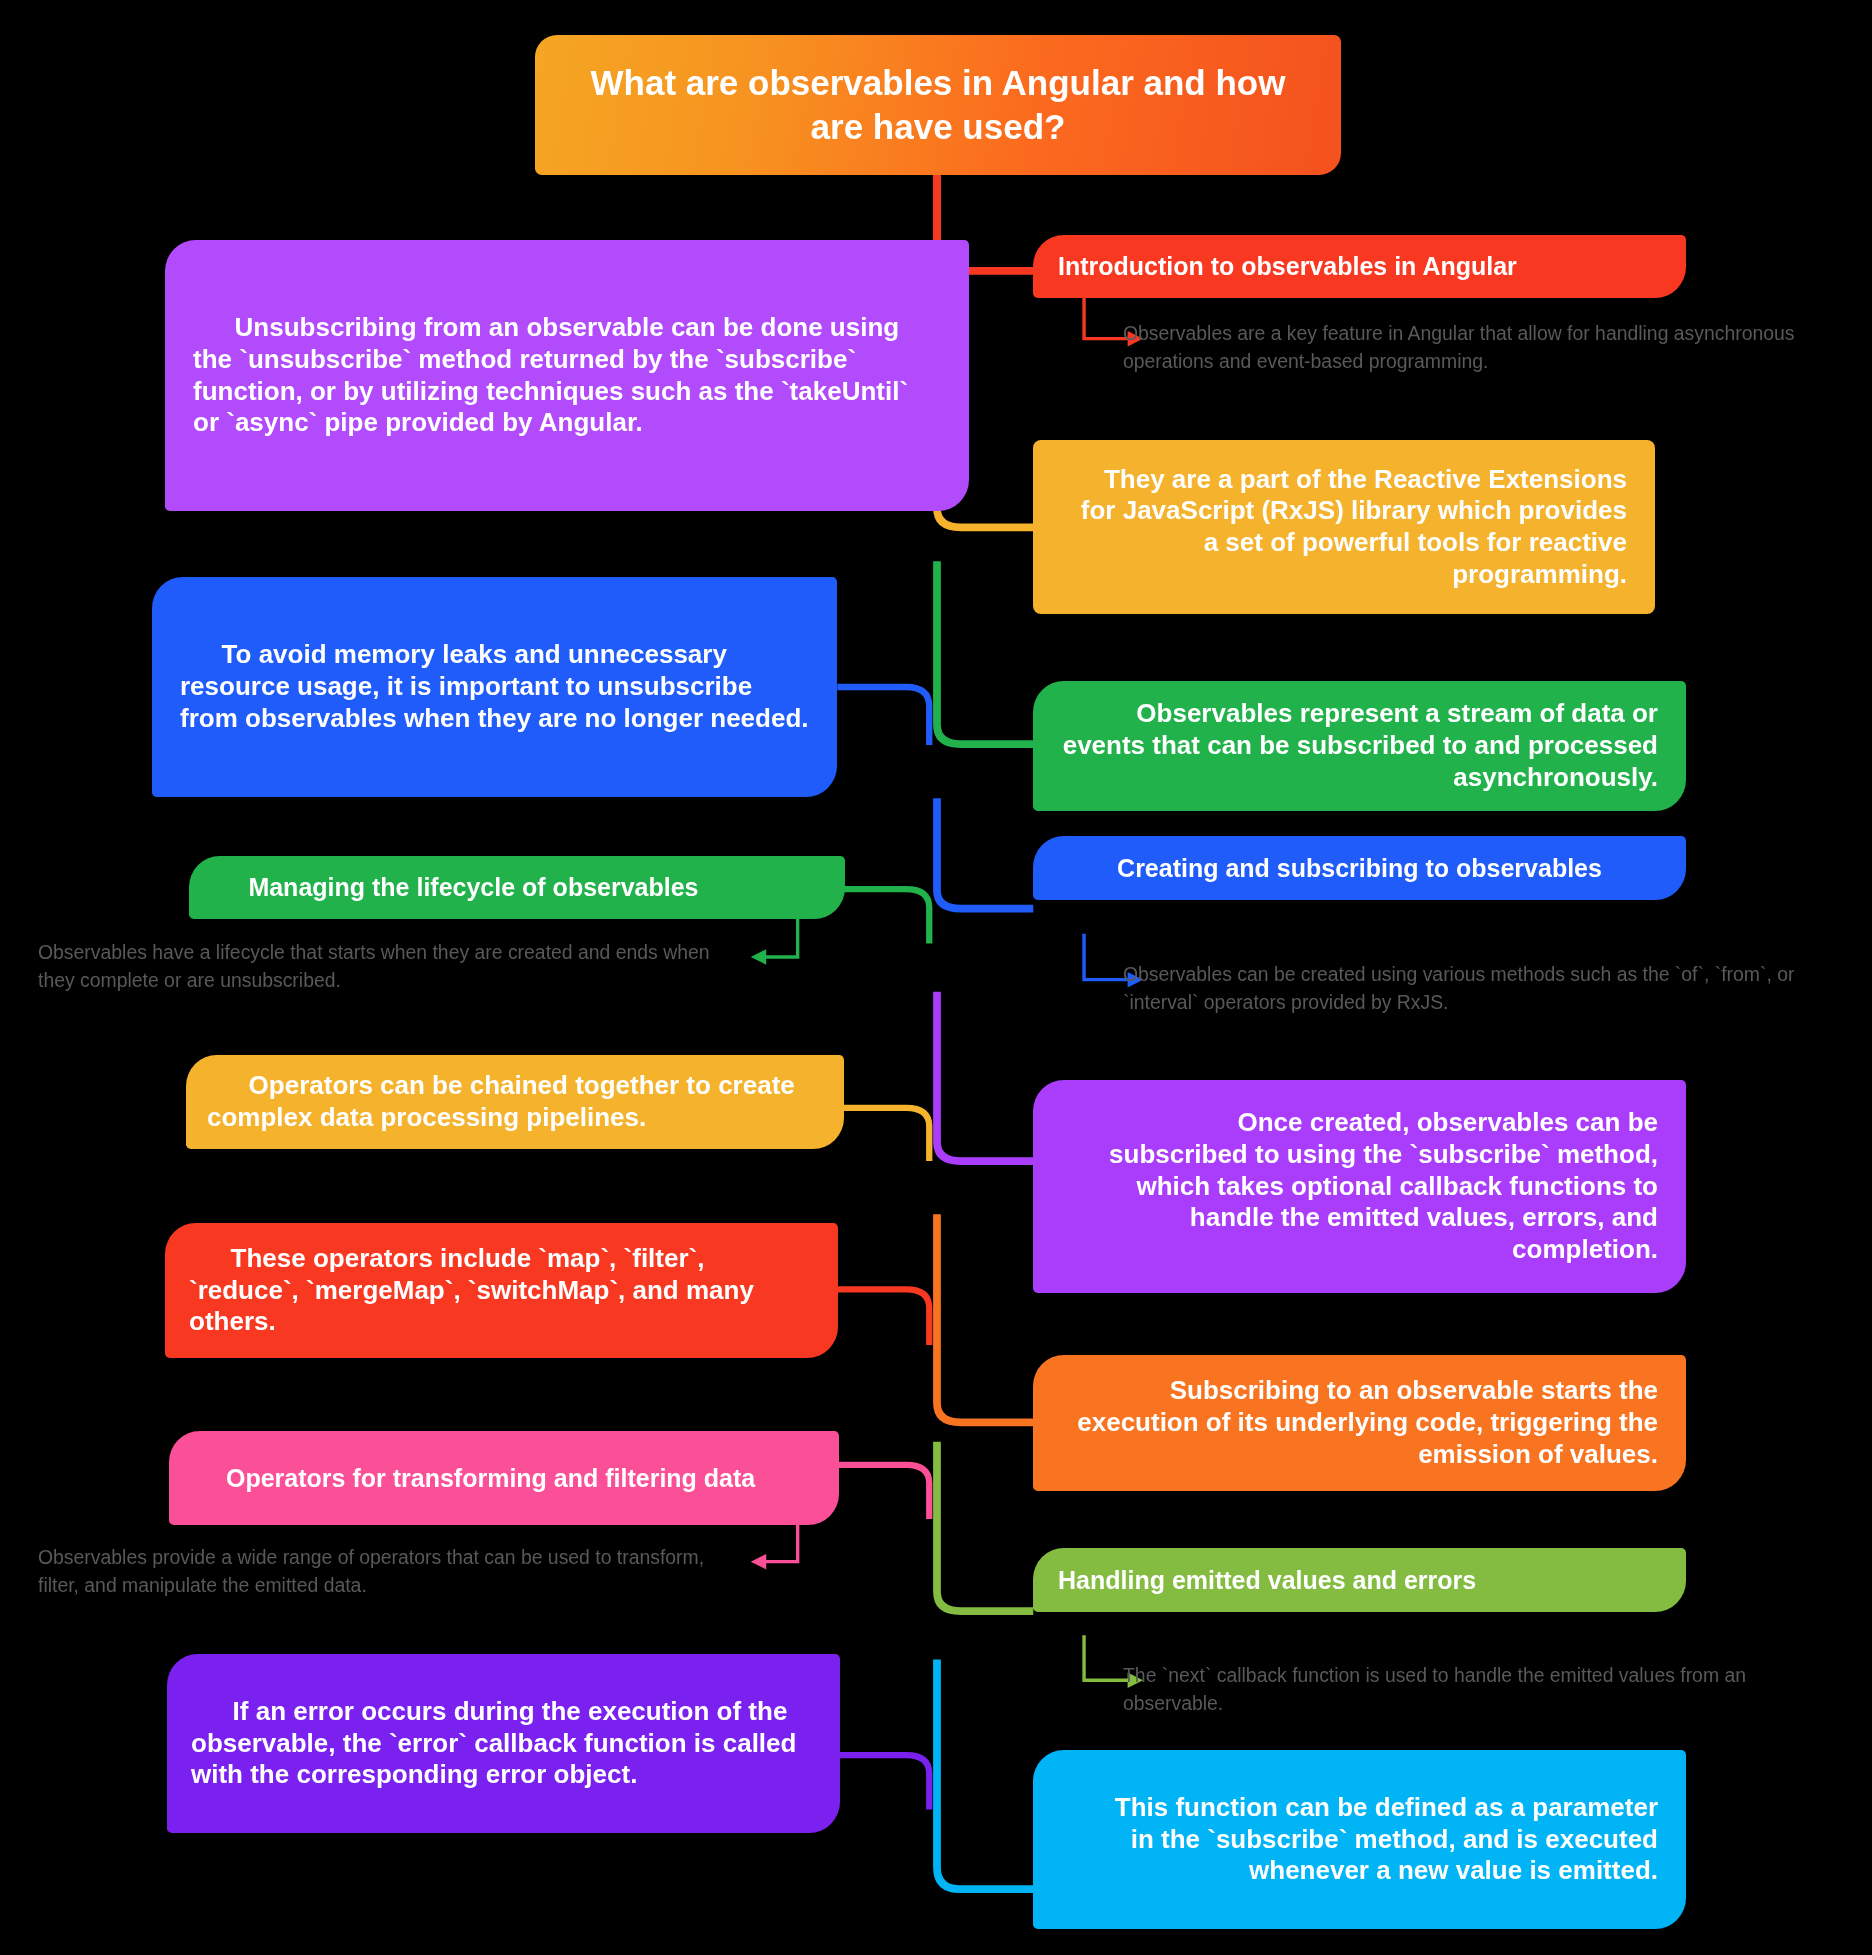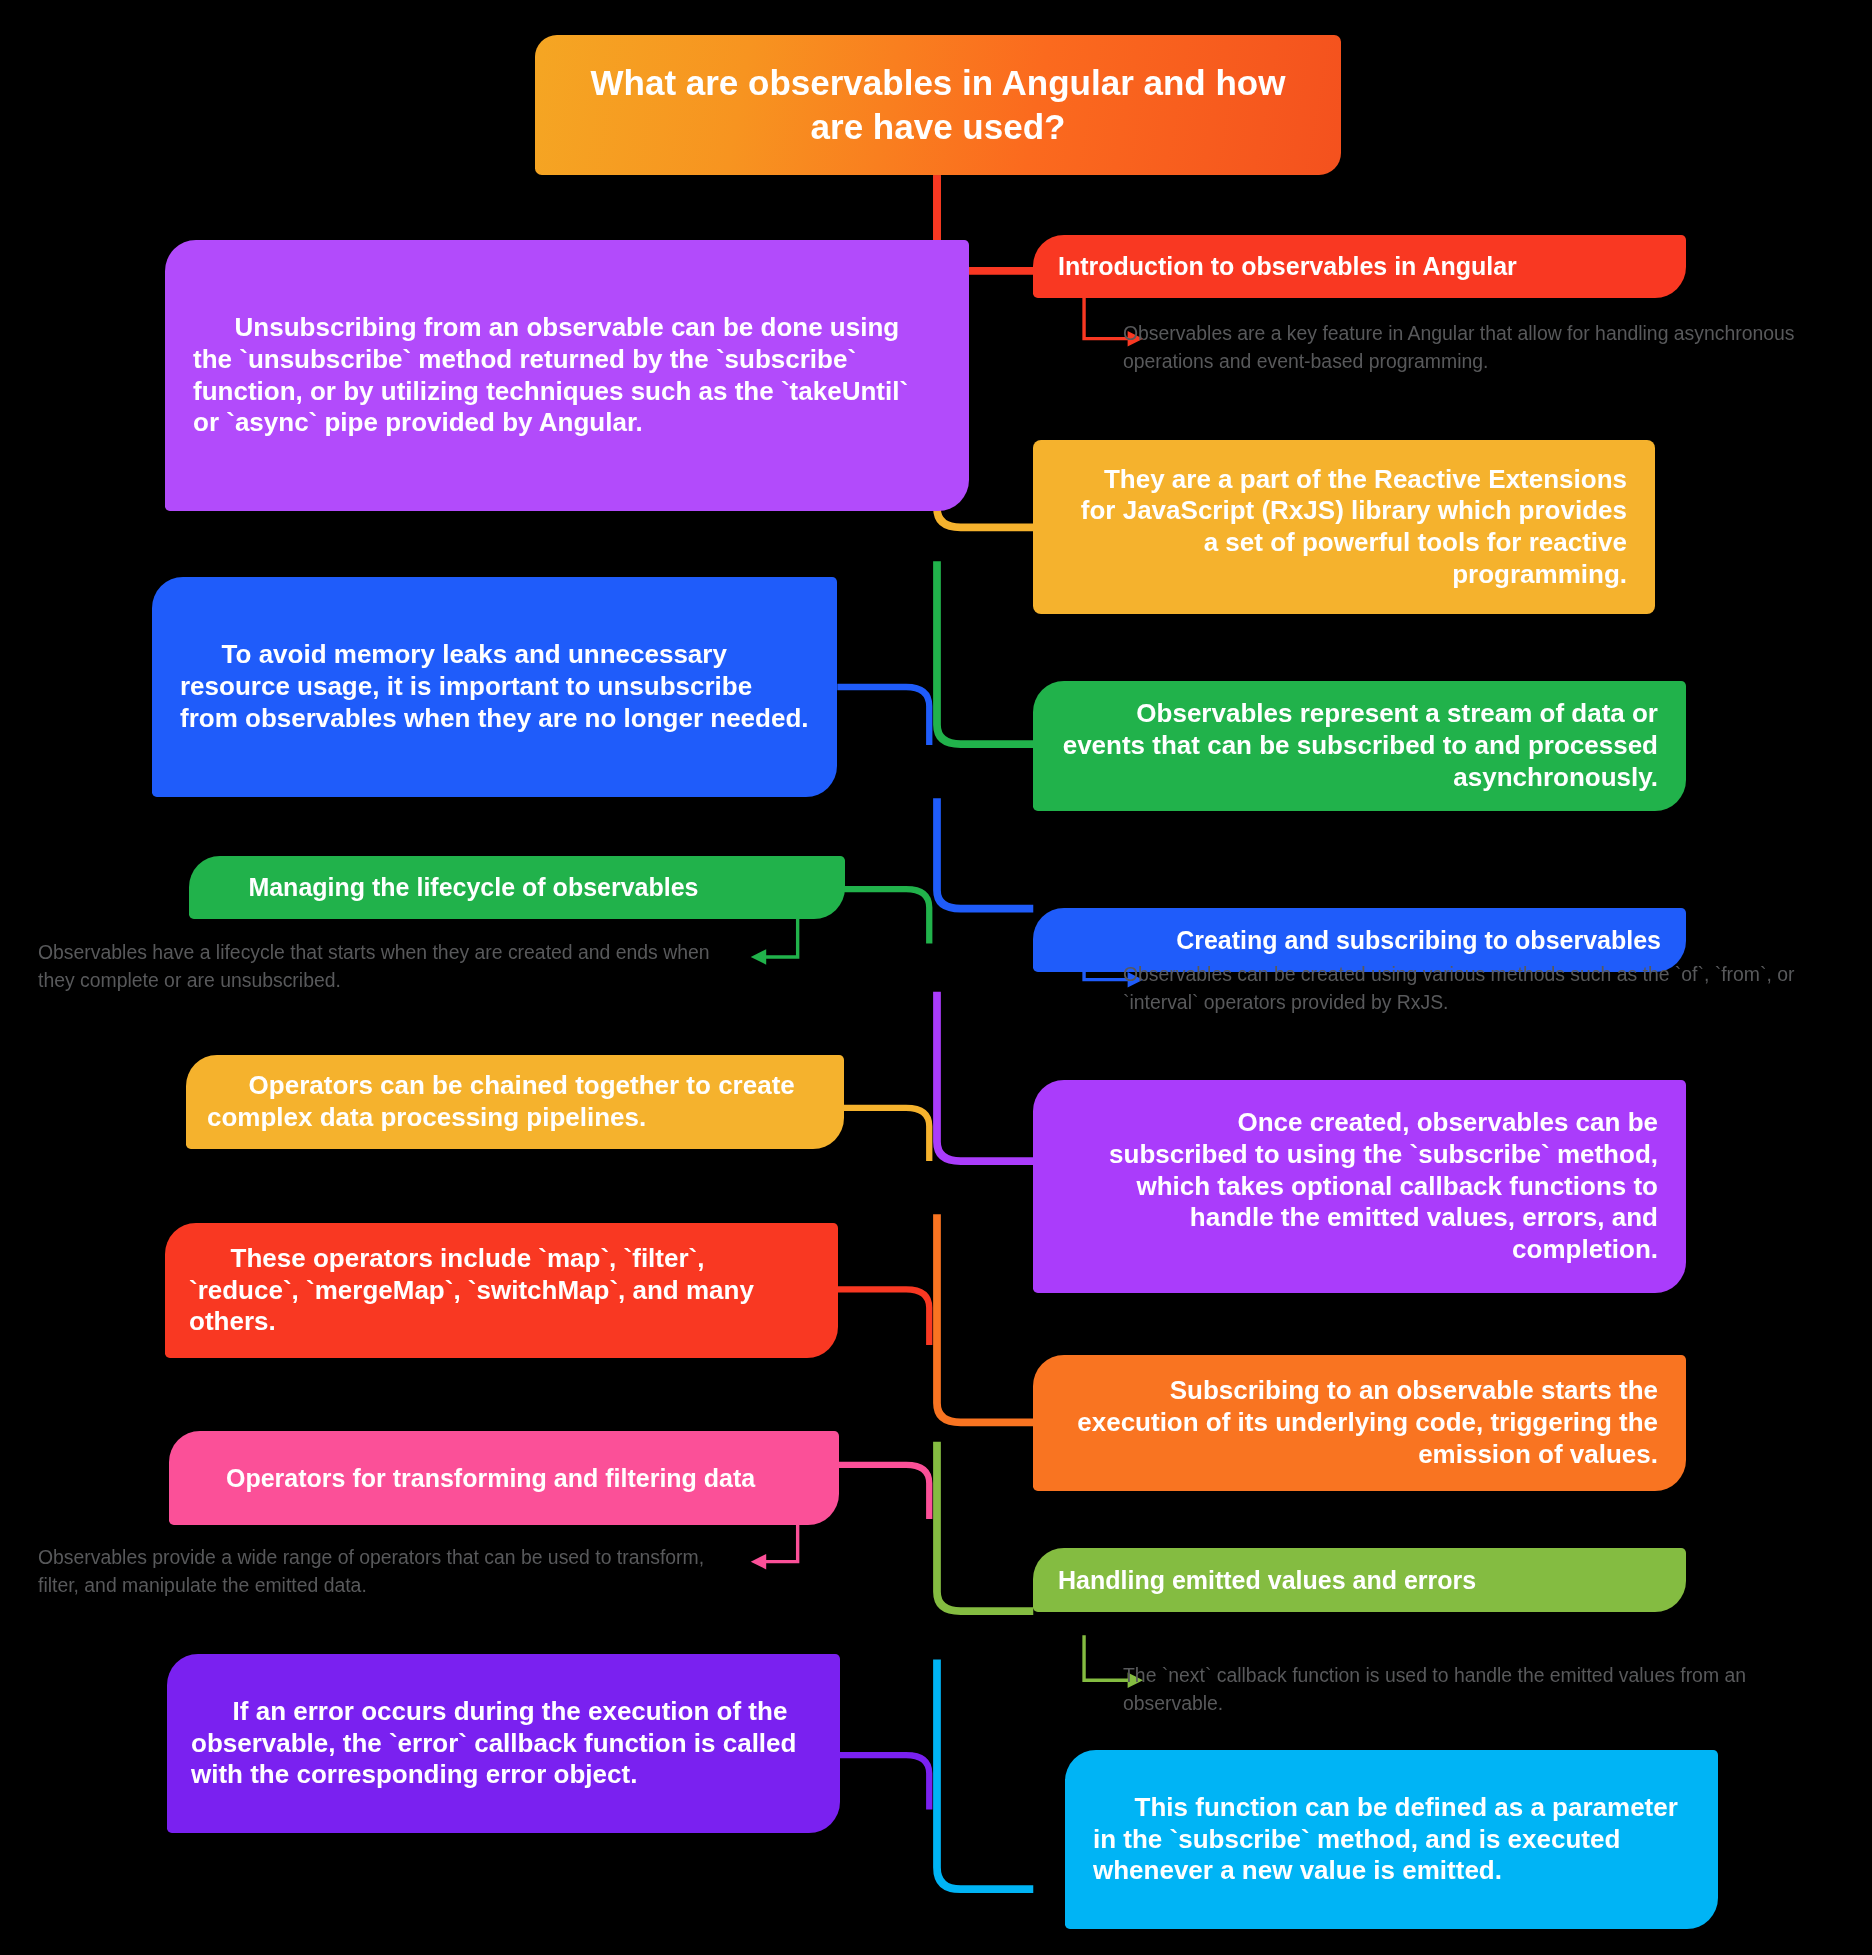--- a/index.html
+++ b/index.html
@@ -102,37 +102,37 @@
   </div>
 
   <div class="node right-node" style="left:1033px;top:440px;width:622px;height:174px;background:#f5b22d;font-size:26px;font-weight:700;text-align:right;padding:0 28px;border-radius:8px;">
     <span class="txt">They are a part of the Reactive Extensions for JavaScript (RxJS) library which provides a set of powerful tools for reactive programming.</span>
   </div>
 
   <div class="node right-node" style="left:1033px;top:681px;width:653px;height:130px;background:#21b24b;font-size:26px;font-weight:700;text-align:right;padding:0 28px;">
     <span class="txt">Observables represent a stream of data or events that can be subscribed to and processed asynchronously.</span>
   </div>
 
-  <div class="node right-node" style="left:1033px;top:908px;width:653px;height:64px;background:#1f5cfa;font-size:25px;font-weight:700;text-align:right;text-indent:0;padding:0 25px;">
+  <div class="node right-node" style="left:1033px;top:836px;width:653px;height:64px;background:#1f5cfa;font-size:25px;font-weight:700;text-align:center;text-indent:0;padding:0 25px;">
     <span class="txt">Creating and subscribing to observables</span>
   </div>
 
   <div class="node right-node" style="left:1033px;top:1080px;width:653px;height:213px;background:#aa3cfb;font-size:26px;font-weight:700;text-align:right;padding:0 28px;">
     <span class="txt">Once created, observables can be subscribed to using the `subscribe` method, which takes optional callback functions to handle the emitted values, errors, and completion.</span>
   </div>
 
   <div class="node right-node" style="left:1033px;top:1355px;width:653px;height:136px;background:#f97421;font-size:26px;font-weight:700;text-align:right;padding:0 28px;">
     <span class="txt">Subscribing to an observable starts the execution of its underlying code, triggering the emission of values.</span>
   </div>
 
   <div class="node right-node" style="left:1033px;top:1548px;width:653px;height:64px;background:#84bc41;font-size:25px;font-weight:700;text-align:left;text-indent:0;padding:13px 25px;">
     <span class="txt">Handling emitted values and errors</span>
   </div>
 
-  <div class="node right-node" style="left:1033px;top:1750px;width:653px;height:179px;background:#00b4f5;font-size:26px;font-weight:700;text-align:left;padding:0 28px;margin-left:32px;">
+  <div class="node right-node" style="left:1033px;top:1750px;width:653px;height:179px;background:#00b4f5;font-size:26px;font-weight:700;text-align:right;padding:0 28px;">
     <span class="txt">This function can be defined as a parameter in the `subscribe` method, and is executed whenever a new value is emitted.</span>
   </div>
 
   <div class="node left-node" style="left:165px;top:240px;width:804px;height:271px;background:#b24bfb;font-size:26px;font-weight:700;text-align:left;padding:0 28px;">
     <span class="txt">Unsubscribing from an observable can be done using the `unsubscribe` method returned by the `subscribe` function, or by utilizing techniques such as the `takeUntil` or `async` pipe provided by Angular.</span>
   </div>
 
   <div class="node left-node" style="left:152px;top:577px;width:685px;height:220px;background:#1f5cfa;font-size:26px;font-weight:700;text-align:left;padding:0 28px;">
     <span class="txt">To avoid memory leaks and unnecessary resource usage, it is important to unsubscribe from observables when they are no longer needed.</span>
   </div>

